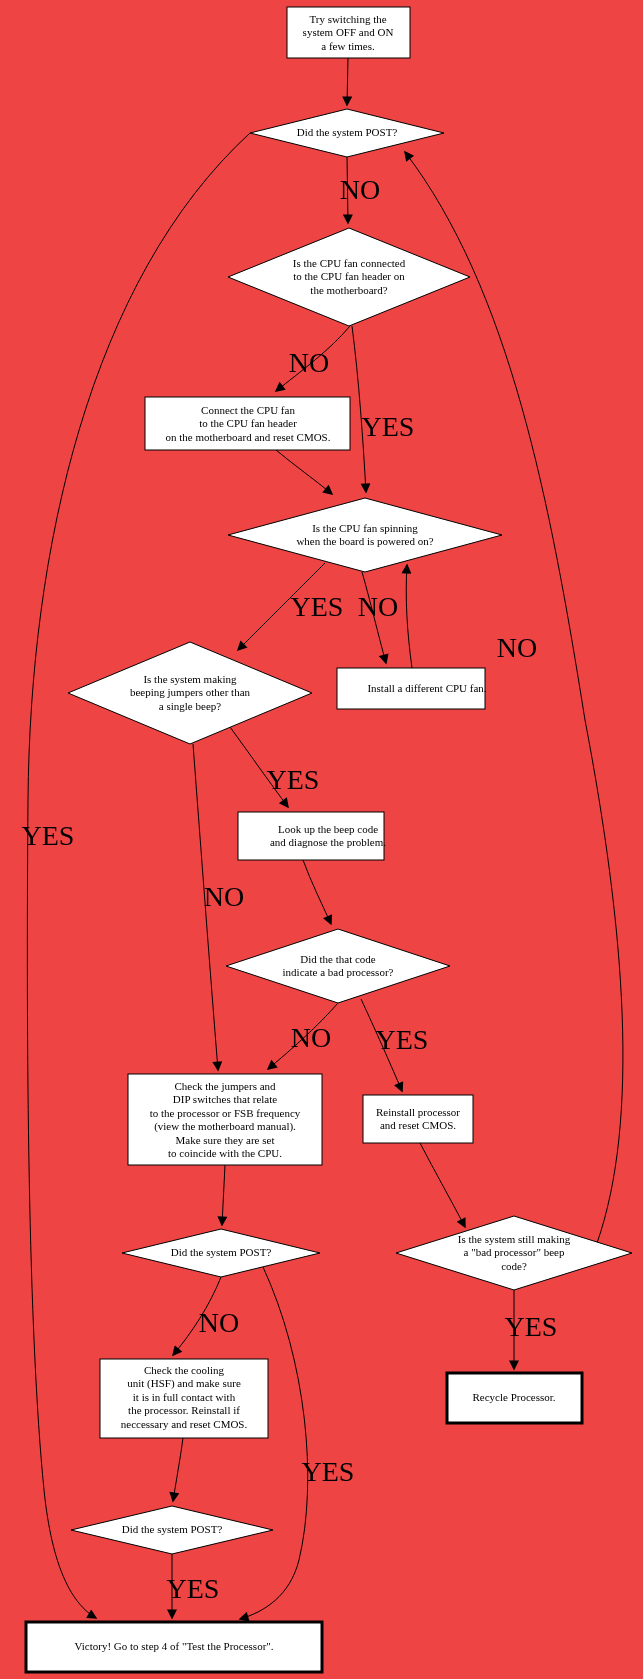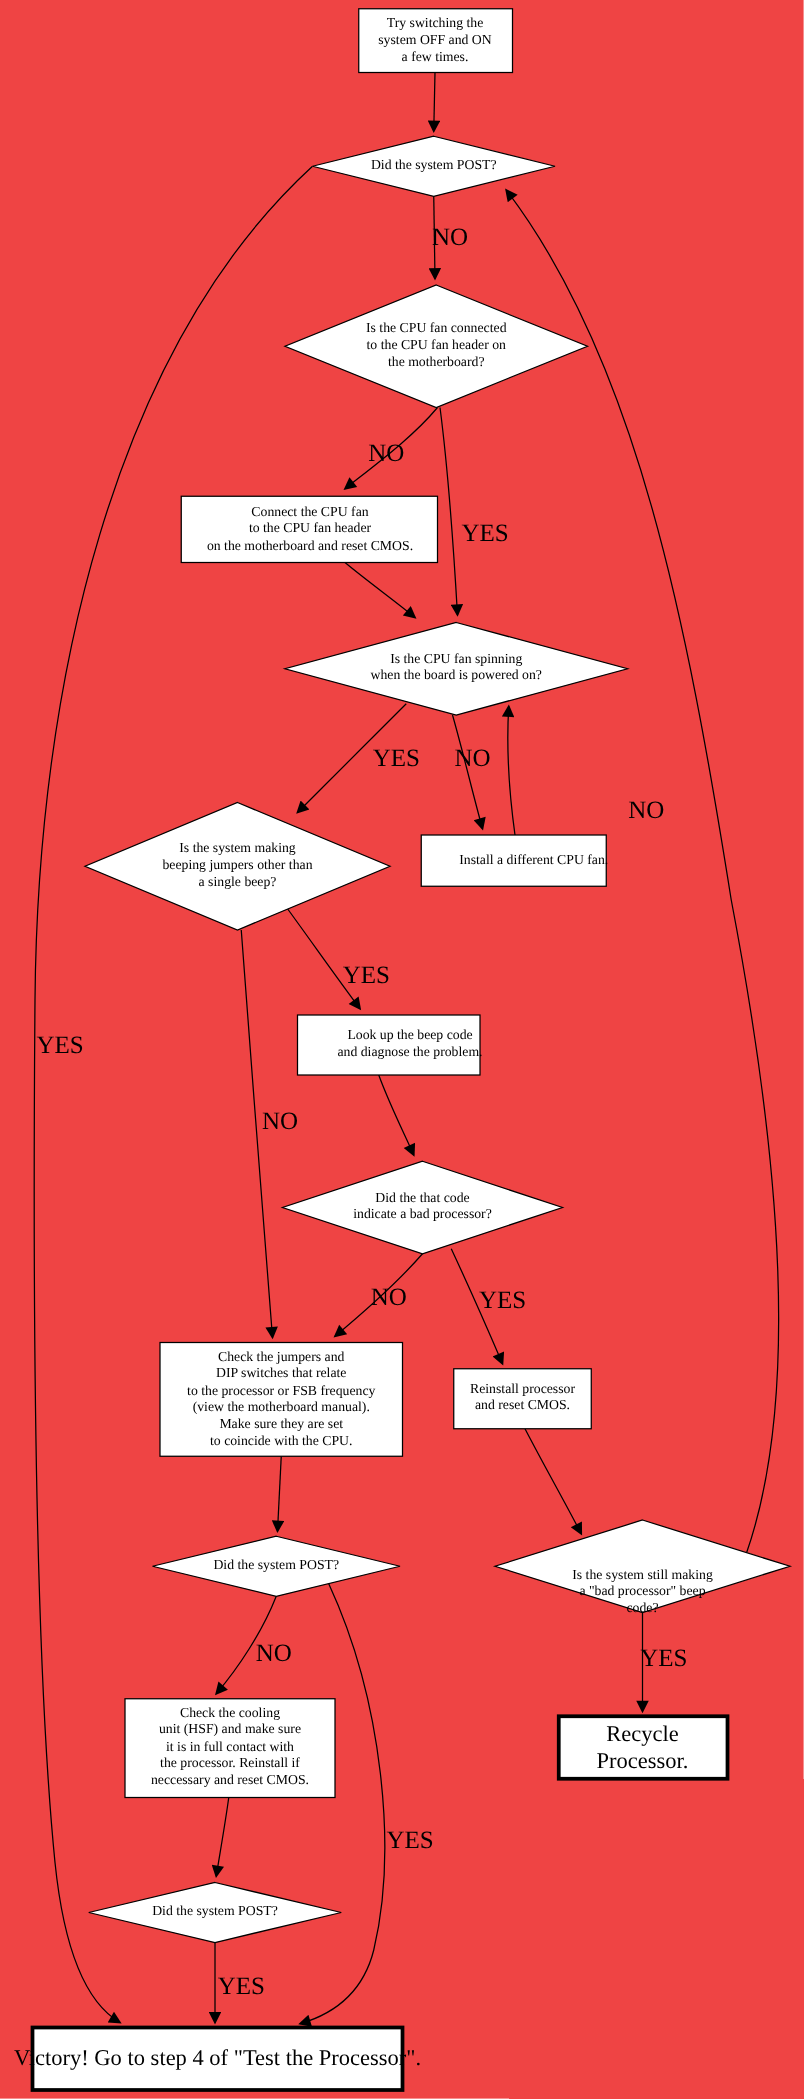--- a/index.html
+++ b/index.html
@@ -1,22 +1,22 @@
 <!DOCTYPE html>
 <html><head>
 <meta charset="utf-8">
 <style>
   html,body{margin:0;padding:0;background:#ffffff;}
   .stage{position:relative;width:643px;height:1679px;background:#ef4444;overflow:hidden;
          font-family:"Liberation Serif", serif;color:#000;}
   .stage svg{position:absolute;left:0;top:0;}
   .node{position:absolute;transform:translate(-50%,-50%);white-space:pre-line;
         text-align:center;font-size:11px;line-height:1.22;color:#000;}
-  .big{font-size:18px;line-height:1.2;}
-  .lbl{position:absolute;transform:translate(-50%,-50%);font-size:20px;line-height:1;
+  .big{font-size:11px;line-height:1.2;}
+  .lbl{position:absolute;transform:translate(-50%,-50%);font-size:28px;line-height:1;
        color:#000;white-space:nowrap;font-family:Liberation Serif, serif;}
 </style>
 </head>
 <body>
 
 <div class="stage">
 
   <svg width="643" height="1679" viewBox="0 0 643 1679">
     <defs>
       <marker id="arr" viewBox="0 0 10 10" refX="8.5" refY="5" markerWidth="13" markerHeight="10" orient="auto-start-reverse">
@@ -102,21 +102,21 @@
   <div class="node" style="left:418px;top:1119px;">Reinstall processor
 and reset CMOS.</div>
   <div class="node" style="left:221px;top:1253px;">Did the system POST?</div>
   <div class="node" style="left:184px;top:1398px;">Check the cooling
 unit (HSF) and make sure
 it is in full contact with
 the processor. Reinstall if
 neccessary and reset CMOS.</div>
   <div class="node" style="left:172px;top:1530px;">Did the system POST?</div>
   <div class="node big" style="left:174px;top:1647px;">Victory! Go to step 4 of "Test the Processor".</div>
-  <div class="node" style="left:514px;top:1253px;margin-top:21px;">Is the system still making
+  <div class="node" style="left:514px;top:1253px;">Is the system still making
 a "bad processor" beep code?</div>
   <div class="node big" style="left:514px;top:1398px;">Recycle Processor.</div>
 
   <div class="lbl" style="left:360px;top:190px;">NO</div>
   <div class="lbl" style="left:309px;top:363px;">NO</div>
   <div class="lbl" style="left:388px;top:427px;">YES</div>
   <div class="lbl" style="left:317px;top:607px;">YES</div>
   <div class="lbl" style="left:378px;top:607px;">NO</div>
   <div class="lbl" style="left:293px;top:780px;">YES</div>
   <div class="lbl" style="left:224px;top:897px;">NO</div>

